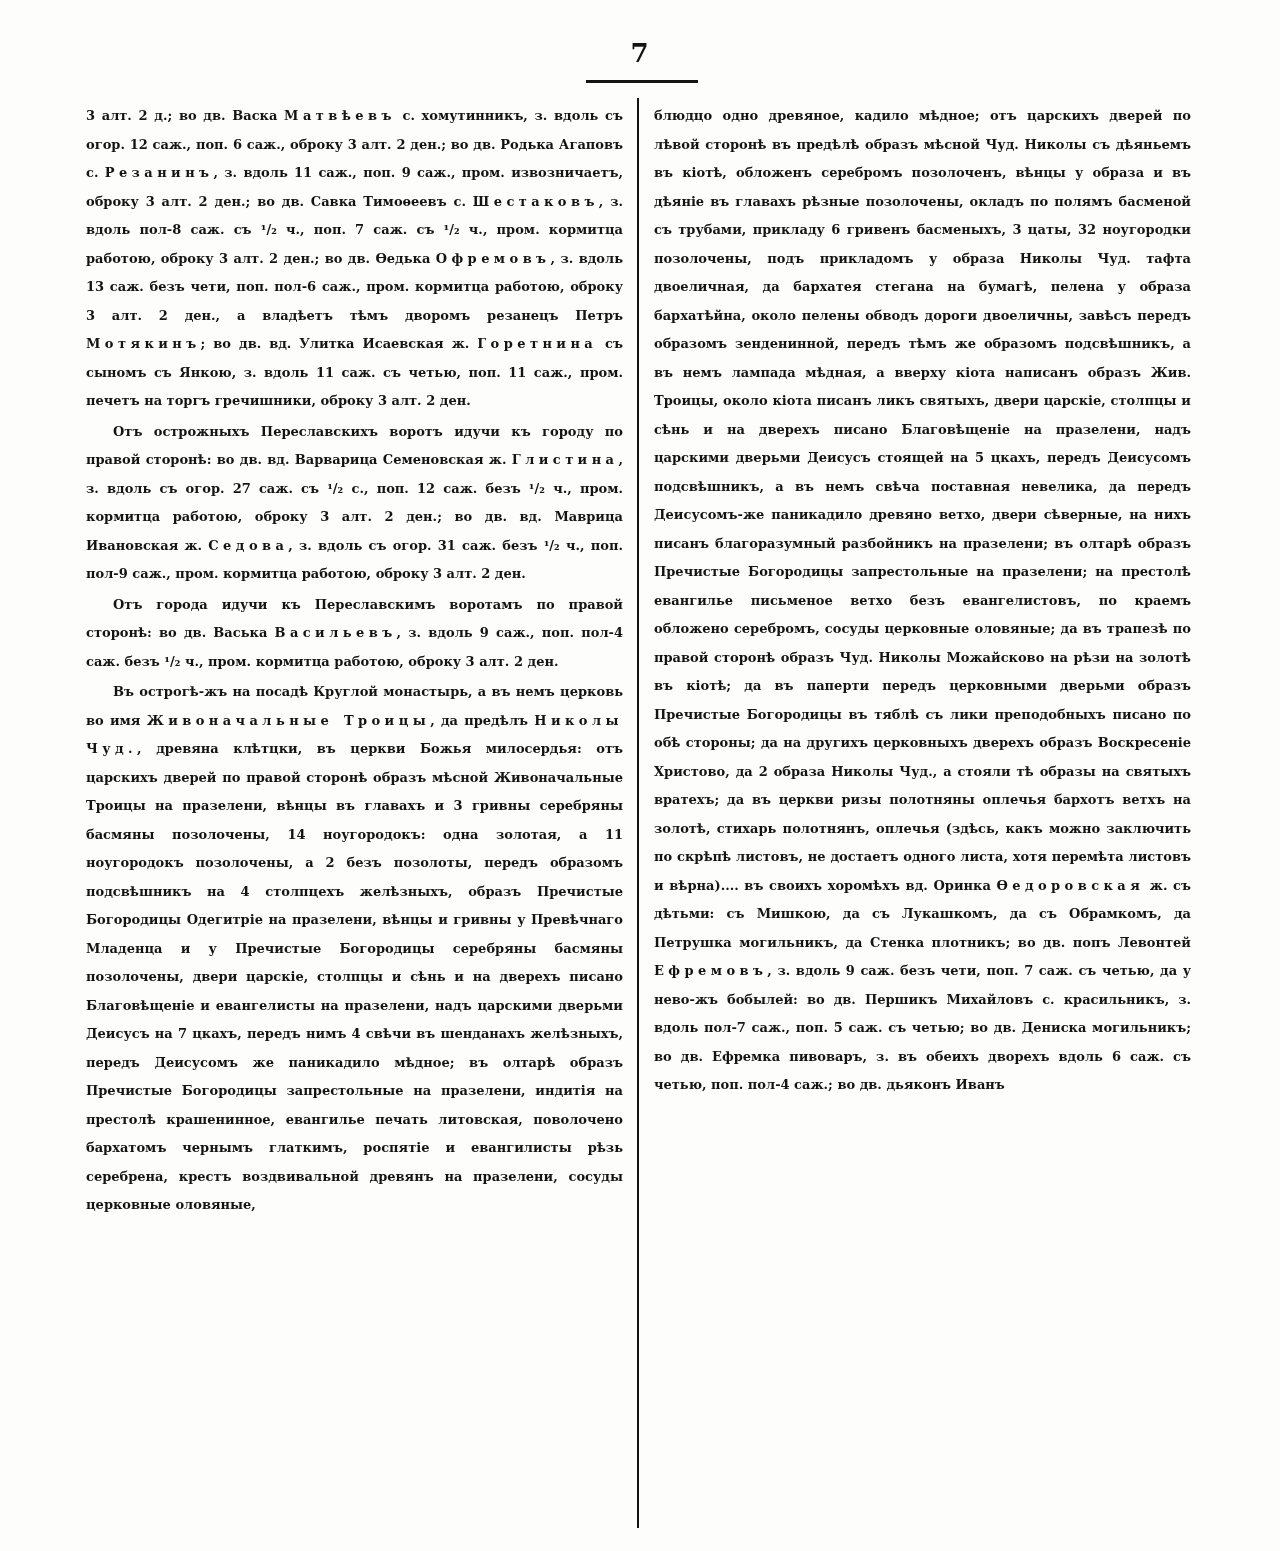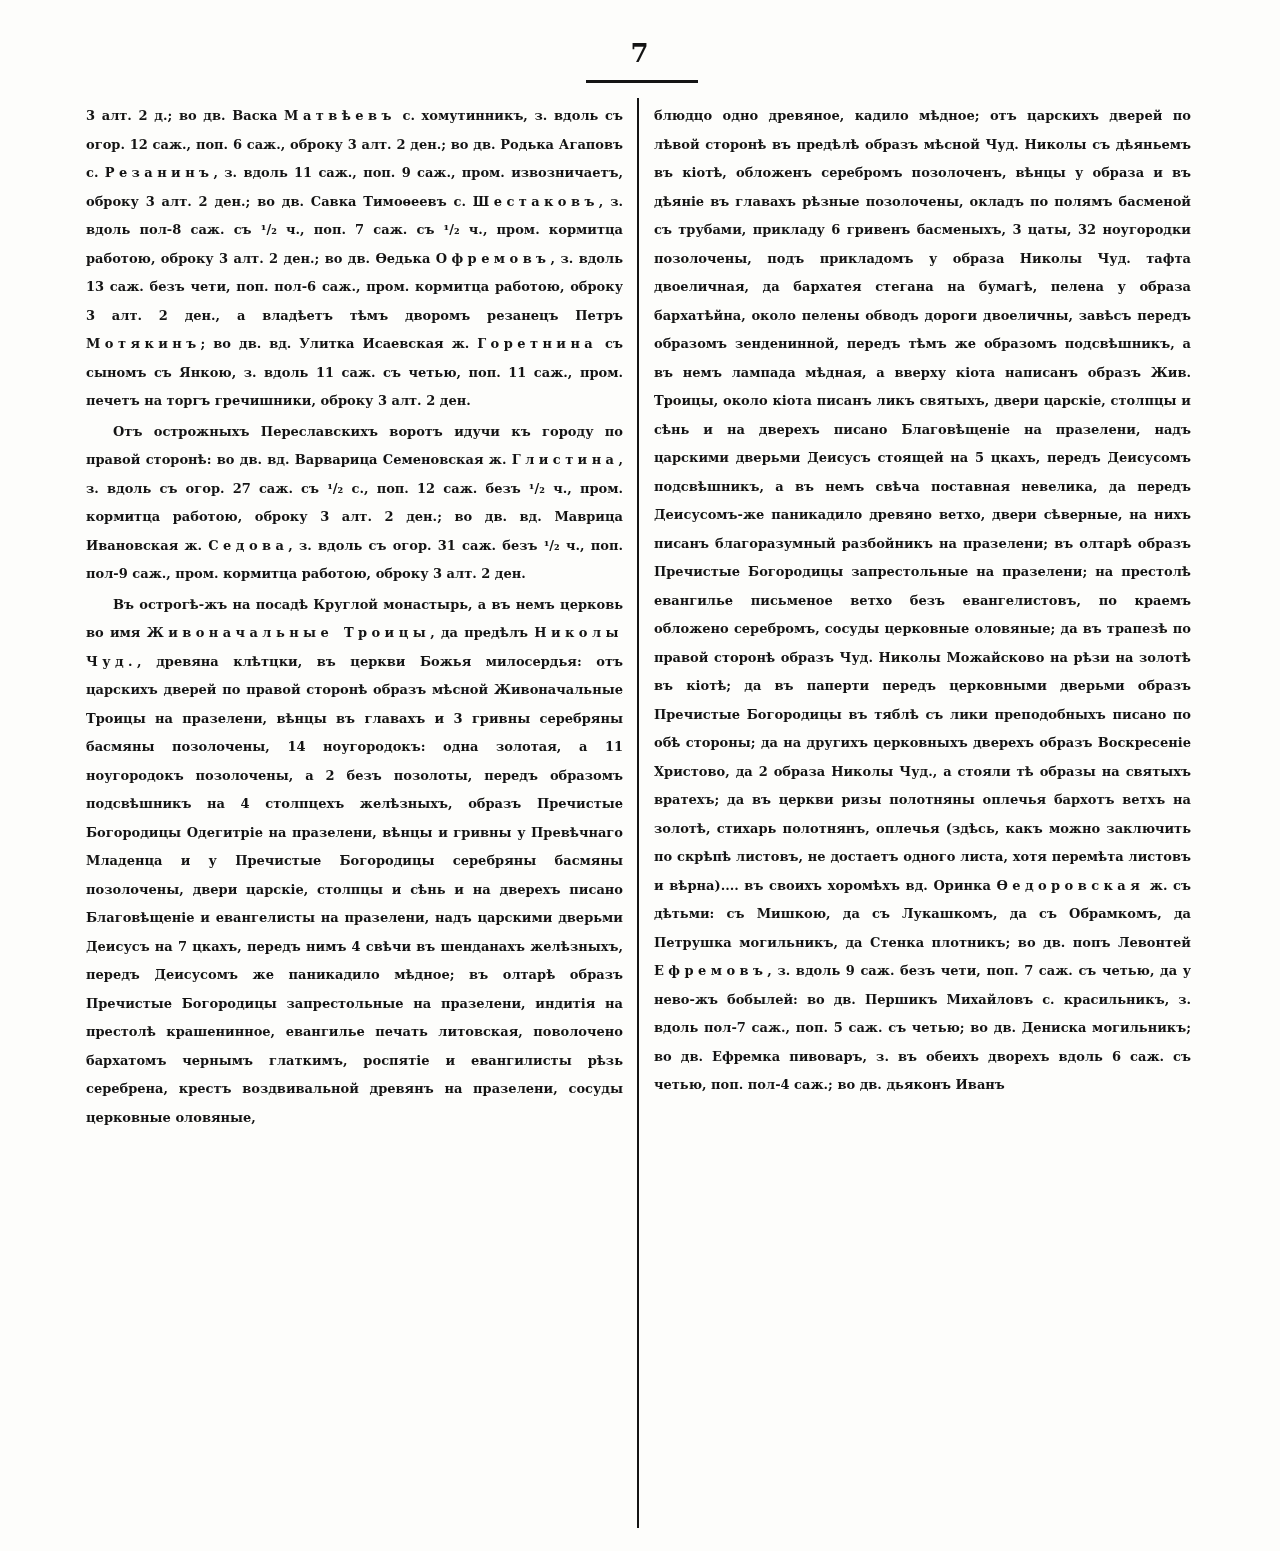--- a/index.html
+++ b/index.html
@@ -67,20 +67,21 @@
 </head>
 <body>
 
 <div class="page">
   <div class="page-number">7</div>
   <div class="header-rule"></div>
 
   <div class="column column-left" id="col-left">
       <p class="para"><span class="">3 алт. 2 д.; во дв. Васка </span><span class="spaced">Матвѣевъ</span><span class=""> с. хомутинникъ, з. вдоль съ огор. 12 саж., поп. 6 саж., оброку 3 алт. 2 ден.; во дв. Родька Агаповъ с. </span><span class="spaced">Резанинъ</span><span class="">, з. вдоль 11 саж., поп. 9 саж., пром. извозничаетъ, оброку 3 алт. 2 ден.; во дв. Савка Тимоѳеевъ с. </span><span class="spaced">Шестаковъ</span><span class="">, з. вдоль пол-8 саж. съ ¹/₂ ч., поп. 7 саж. съ ¹/₂ ч., пром. кормитца работою, оброку 3 алт. 2 ден.; во дв. Ѳедька </span><span class="spaced">Офремовъ</span><span class="">, з. вдоль 13 саж. безъ чети, поп. пол-6 саж., пром. кормитца работою, оброку 3 алт. 2 ден., а владѣетъ тѣмъ дворомъ резанецъ Петръ </span><span class="spaced">Мотякинъ</span><span class="">; во дв. вд. Улитка Исаевская ж. </span><span class="spaced">Горетнина</span><span class=""> съ сыномъ съ Янкою, з. вдоль 11 саж. съ четью, поп. 11 саж., пром. печетъ на торгъ гречишники, оброку 3 алт. 2 ден.</span></p>
       <p class="para indent"><span class="">Отъ острожныхъ Переславскихъ воротъ идучи къ городу по правой сторонѣ: во дв. вд. Варварица Семеновская ж. </span><span class="spaced">Глистина</span><span class="">, з. вдоль съ огор. 27 саж. съ ¹/₂ с., поп. 12 саж. безъ ¹/₂ ч., пром. кормитца работою, оброку 3 алт. 2 ден.; во дв. вд. Маврица Ивановская ж. </span><span class="spaced">Седова</span><span class="">, з. вдоль съ огор. 31 саж. безъ ¹/₂ ч., поп. пол-9 саж., пром. кормитца работою, оброку 3 алт. 2 ден.</span></p>
+      <p class="para indent"><span class="">Отъ города идучи къ Переславскимъ воротамъ по правой сторонѣ: во дв. Васька </span><span class="spaced">Васильевъ</span><span class="">, з. вдоль 9 саж., поп. пол-4 саж. безъ ¹/₂ ч., пром. кормитца работою, оброку 3 алт. 2 ден.</span></p>
       <p class="para indent"><span class="">Въ острогѣ-жъ на посадѣ Круглой монастырь, а въ немъ церковь во имя </span><span class="spaced">Живоначальные Троицы</span><span class="">, да предѣлъ </span><span class="spaced">Николы Чуд.</span><span class="">, древяна клѣтцки, въ церкви Божья милосердья: отъ царскихъ дверей по правой сторонѣ образъ мѣсной Живоначальные Троицы на празелени, вѣнцы въ главахъ и 3 гривны серебряны басмяны позолочены, 14 ноугородокъ: одна золотая, а 11 ноугородокъ позолочены, а 2 безъ позолоты, передъ образомъ подсвѣшникъ на 4 столпцехъ желѣзныхъ, образъ Пречистые Богородицы Одегитріе на празелени, вѣнцы и гривны у Превѣчнаго Младенца и у Пречистые Богородицы серебряны басмяны позолочены, двери царскіе, столпцы и сѣнь и на дверехъ писано Благовѣщеніе и евангелисты на празелени, надъ царскими дверьми Деисусъ на 7 цкахъ, передъ нимъ 4 свѣчи въ шенданахъ желѣзныхъ, передъ Деисусомъ же паникадило мѣдное; въ олтарѣ образъ Пречистые Богородицы запрестольные на празелени, индитія на престолѣ крашенинное, евангилье печать литовская, поволочено бархатомъ чернымъ глаткимъ, роспятіе и евангилисты рѣзь серебрена, крестъ воздвивальной древянъ на празелени, сосуды церковные оловяные,</span></p>
     </div>
 
   <div class="column-divider"></div>
 
   <div class="column column-right" id="col-right">
       <p class="para"><span class="">блюдцо одно древяное, кадило мѣдное; отъ царскихъ дверей по лѣвой сторонѣ въ предѣлѣ образъ мѣсной Чуд. Николы съ дѣяньемъ въ кіотѣ, обложенъ серебромъ позолоченъ, вѣнцы у образа и въ дѣяніе въ главахъ рѣзные позолочены, окладъ по полямъ басменой съ трубами, прикладу 6 гривенъ басменыхъ, 3 цаты, 32 ноугородки позолочены, подъ прикладомъ у образа Николы Чуд. тафта двоеличная, да бархатея стегана на бумагѣ, пелена у образа бархатѣйна, около пелены обводъ дороги двоеличны, завѣсъ передъ образомъ зенденинной, передъ тѣмъ же образомъ подсвѣшникъ, а въ немъ лампада мѣдная, а вверху кіота написанъ образъ Жив. Троицы, около кіота писанъ ликъ святыхъ, двери царскіе, столпцы и сѣнь и на дверехъ писано Благовѣщеніе на празелени, надъ царскими дверьми Деисусъ стоящей на 5 цкахъ, передъ Деисусомъ подсвѣшникъ, а въ немъ свѣча поставная невелика, да передъ Деисусомъ-же паникадило древяно ветхо, двери сѣверные, на нихъ писанъ благоразумный разбойникъ на празелени; въ олтарѣ образъ Пречистые Богородицы запрестольные на празелени; на престолѣ евангилье письменое ветхо безъ евангелистовъ, по краемъ обложено серебромъ, сосуды церковные оловяные; да въ трапезѣ по правой сторонѣ образъ Чуд. Николы Можайсково на рѣзи на золотѣ въ кіотѣ; да въ паперти передъ церковными дверьми образъ Пречистые Богородицы въ тяблѣ съ лики преподобныхъ писано по обѣ стороны; да на другихъ церковныхъ дверехъ образъ Воскресеніе Христово, да 2 образа Николы Чуд., а стояли тѣ образы на святыхъ вратехъ; да въ церкви ризы полотняны оплечья бархотъ ветхъ на золотѣ, стихарь полотнянъ, оплечья (здѣсь, какъ можно заключить по скрѣпѣ листовъ, не достаетъ одного листа, хотя перемѣта листовъ и вѣрна).... въ своихъ хоромѣхъ вд. Оринка </span><span class="spaced">Ѳедоровская</span><span class=""> ж. съ дѣтьми: съ Мишкою, да съ Лукашкомъ, да съ Обрамкомъ, да Петрушка могильникъ, да Стенка плотникъ; во дв. попъ Левонтей </span><span class="spaced">Ефремовъ</span><span class="">, з. вдоль 9 саж. безъ чети, поп. 7 саж. съ четью, да у нево-жъ бобылей: во дв. Першикъ Михайловъ с. красильникъ, з. вдоль пол-7 саж., поп. 5 саж. съ четью; во дв. Дениска могильникъ; во дв. Ефремка пивоваръ, з. въ обеихъ дворехъ вдоль 6 саж. съ четью, поп. пол-4 саж.; во дв. дьяконъ Иванъ </span></p>
     </div>
 </div>
 

